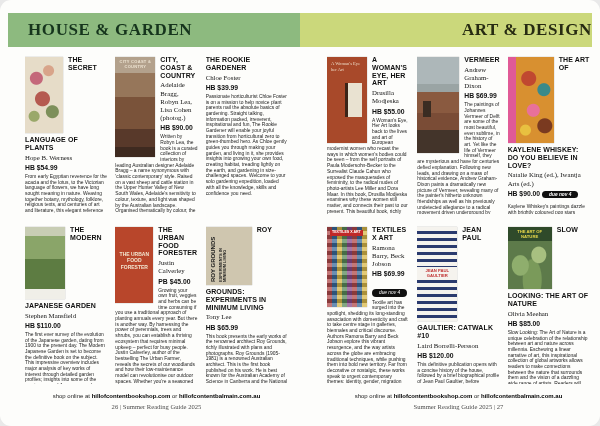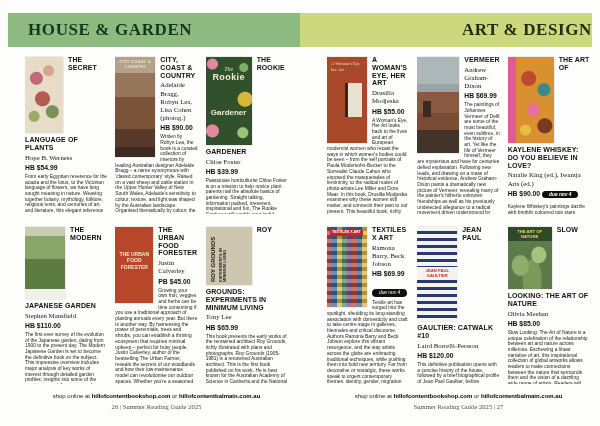--- a/index.html
+++ b/index.html
@@ -1,17 +1,17 @@
 <!DOCTYPE html>
 <html><head>
 <meta charset="utf-8">
 <style>
   html,body{margin:0;padding:0;background:#e9e9e9;}
   #screen{width:600px;height:426px;background:#fdfdfb;position:relative;overflow:hidden;
-          font-family:"Liberation Sans",sans-serif;color:#111;}
+          font-family:"Liberation Sans",sans-serif;color:#111;border-radius:11px;}
   
   .header-row{display:flex;margin-top:13px;height:34px;}
   .hdr{display:flex;align-items:center;font-family:"Liberation Serif",serif;
        font-weight:bold;font-size:17px;letter-spacing:.6px;}
   .hdr-left{width:292px;margin-left:8px;background:#8dba7f;color:#16351d;padding-left:20px;box-sizing:border-box;}
   .hdr-right{width:292px;margin-right:8px;background:#cbd87b;color:#272b12;justify-content:flex-end;box-sizing:border-box;}
   
   .pages{display:flex;margin-top:9px;}
   .page{width:300px;box-sizing:border-box;}
   .page-left{padding:0 12px 0 25px;}
@@ -117,25 +117,20 @@
           <div class="cover c2">
             <span class="cover-text">CITY COAST &amp; COUNTRY</span>
           </div>
           <h3>CITY, COAST &amp; COUNTRY</h3>
           <div class="author">Adelaide Bragg, Robyn Lea, Lisa Cohen (photog.)</div>
           <div class="price">HB $90.00</div>
           <p class="desc">Written by Robyn Lea, the book is a curated collection of interiors by leading Australian designer Adelaide Bragg – a name synonymous with 'classic contemporary' style. Raised on a vast sheep and cattle station in the Upper Hunter Valley of New South Wales, Adelaide's sensitivity to colour, texture, and light was shaped by the Australian landscape. Organised thematically by colour, the book's six chapters reveal the raw materials and creative influences that continue to guide Adelaide's work.</p>
         </article>
 
         <article class="book">
-          <div class="cover c3">
-            <span class="t1">The</span>
-            <span class="t2">Rookie</span>
-            <span class="t3">Gardener</span>
-          </div>
           <h3>THE ROOKIE GARDENER</h3>
           <div class="author">Chloe Foster</div>
           <div class="price">HB $39.99</div>
           <p class="desc">Passionate horticulturist Chloe Foster is on a mission to help novice plant parents nail the absolute basics of gardening. Straight talking, information packed, irreverent, inspirational and fun, The Rookie Gardener will enable your joyful transition from horticultural zero to green-thumbed hero. As Chloe gently guides you through making your garden, and living in it, she provides insights into growing your own food, creating habitat, treading lightly on the earth, and gardening in size-challenged spaces. Welcome to your solo gardening expedition, loaded with all the knowledge, skills and confidence you need.</p>
         </article>
 
         <article class="book">
           <div class="cover c4"></div>
           <h3>THE MODERN JAPANESE GARDEN</h3>
           <div class="author">Stephen Mansfield</div>

